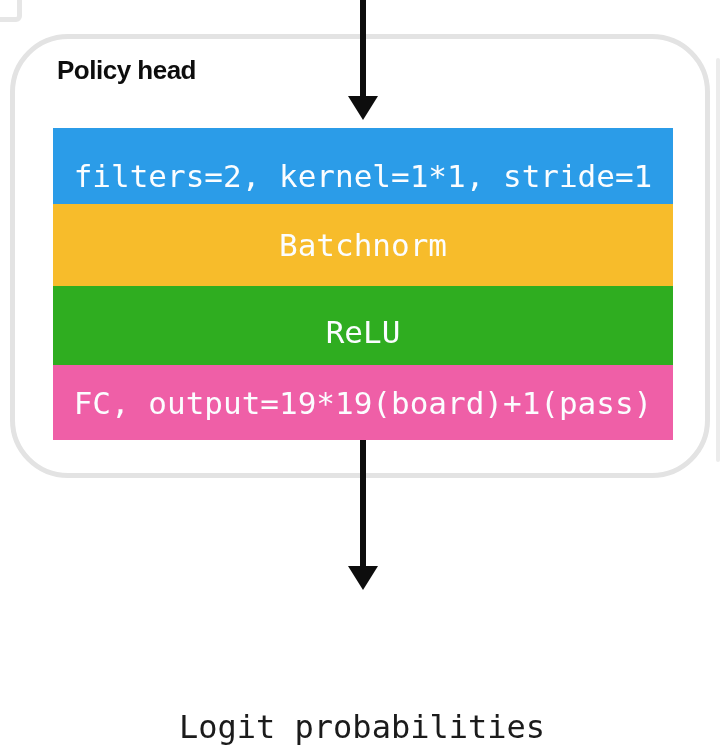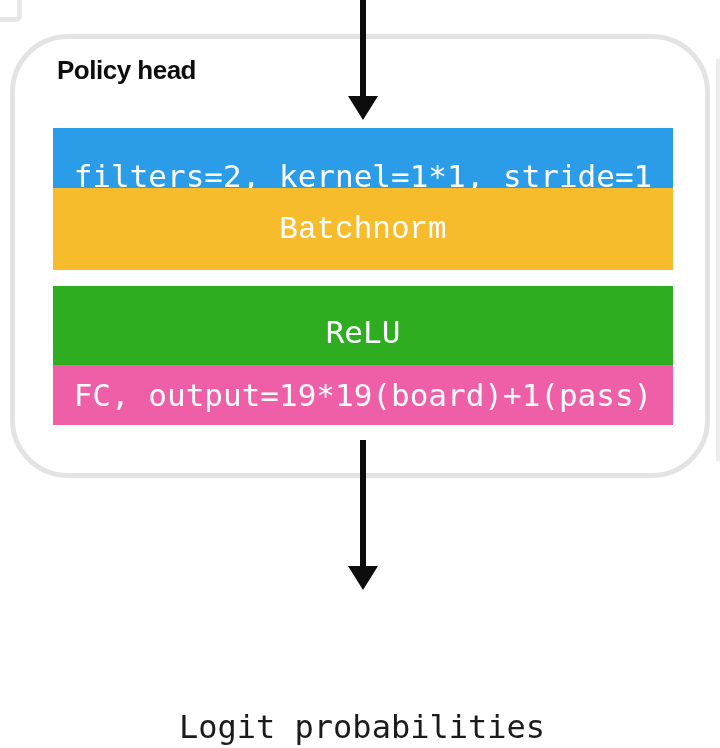--- a/index.html
+++ b/index.html
@@ -56,23 +56,23 @@
     height: 75px;
     display: flex;
     align-items: center;
     justify-content: center;
     font-family: "DejaVu Sans Mono", monospace;
     font-size: 31px;
     color: #FBFDFF;
     white-space: nowrap;
   }
   .bar-conv  { top: 128px; height: 95px; }
-  .bar-bn    { top: 188px; height: 82px; font-family: Liberation Mono, monospace; }
+  .bar-bn    { top: 204px; height: 82px; }
   .bar-relu  { top: 286px; height: 91px; }
-  .bar-fc    { top: 365px; height: 60px; text-align: right; }
+  .bar-fc    { top: 365px; height: 75px; text-align: right; }
 
   
   .arrow { position: absolute; }
   .arrow .shaft {
     position: absolute;
     width: 6px;
     background: #0D0D0D;
     left: 0;
   }
   .arrow .head {

